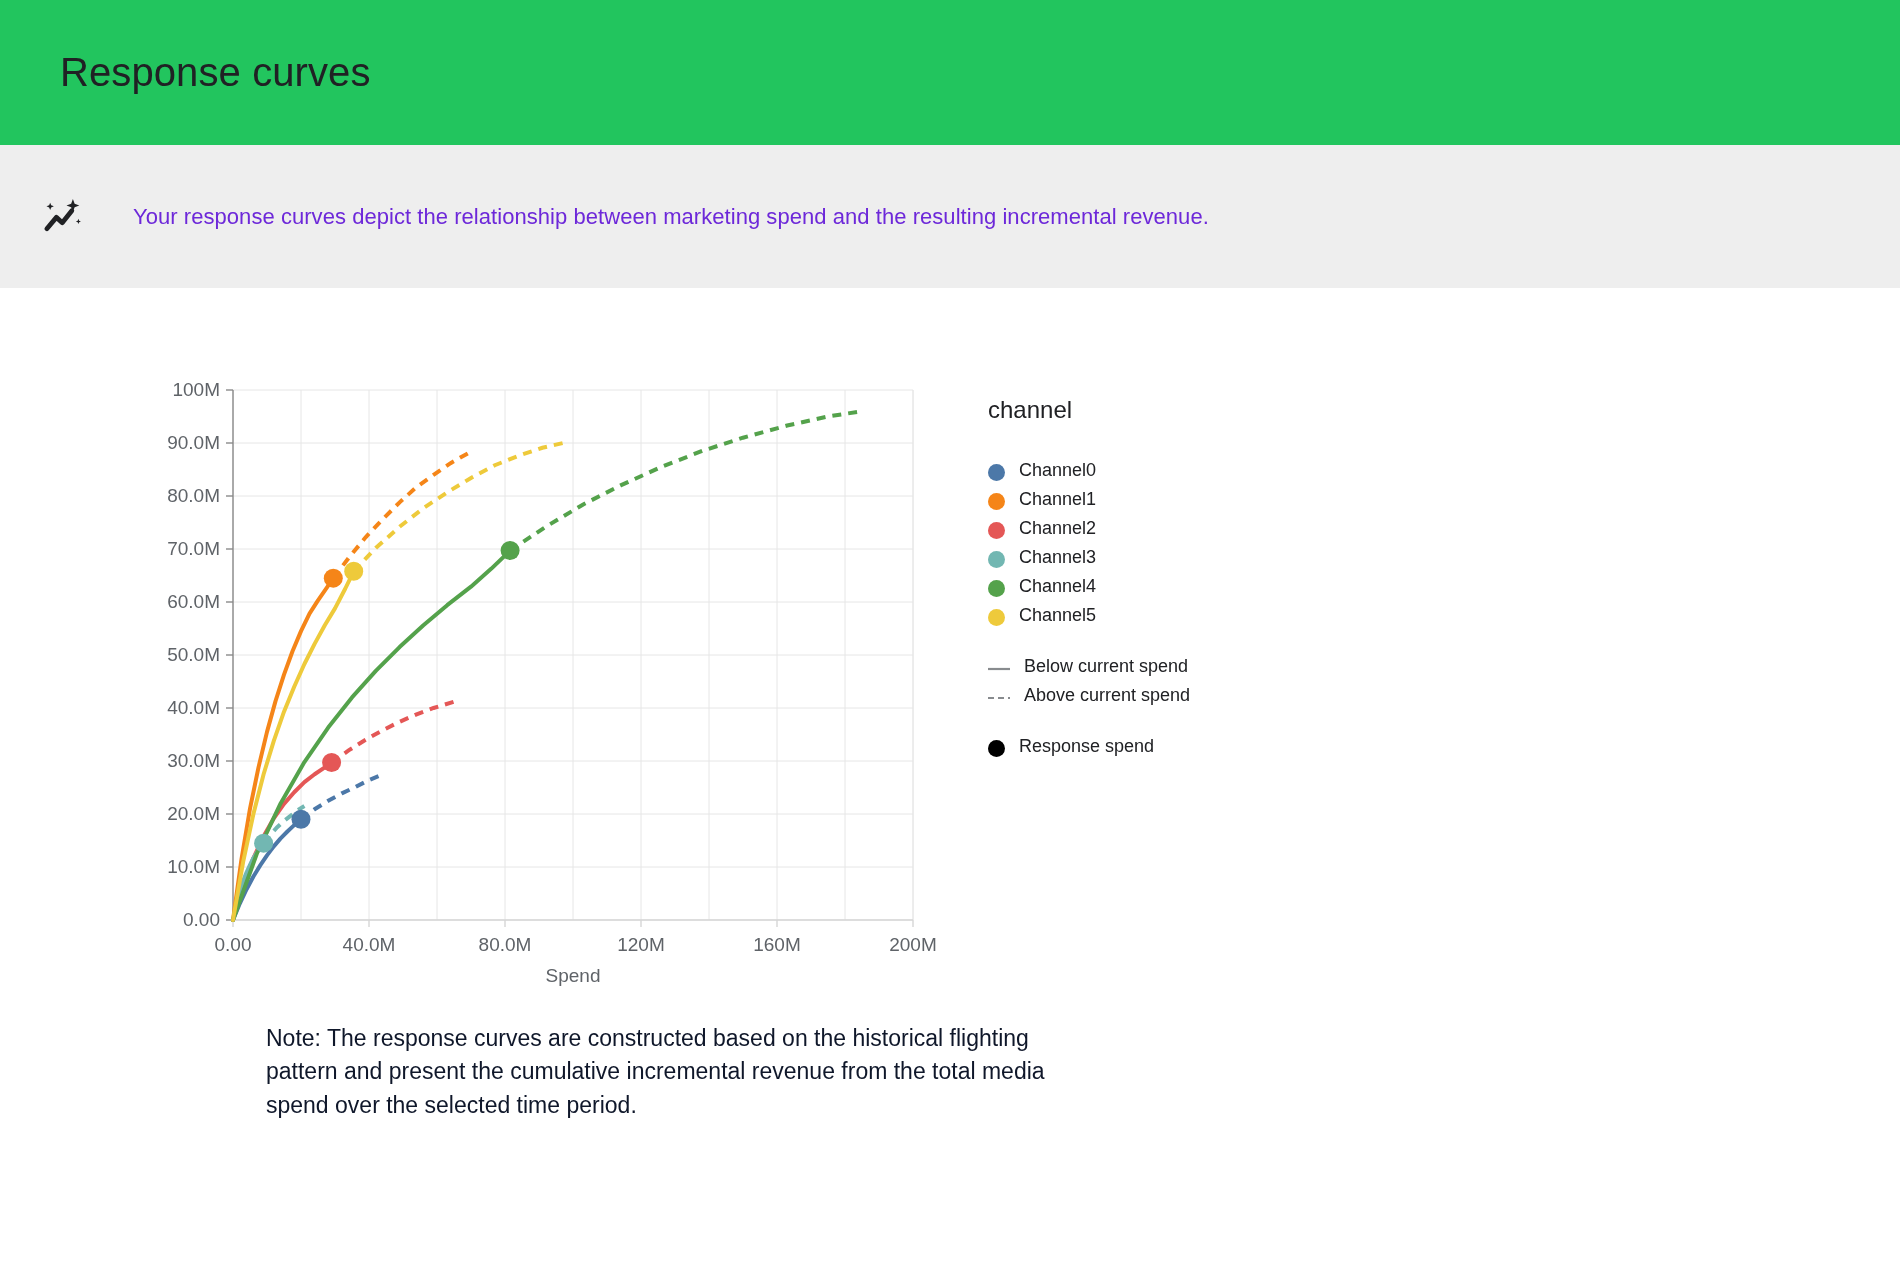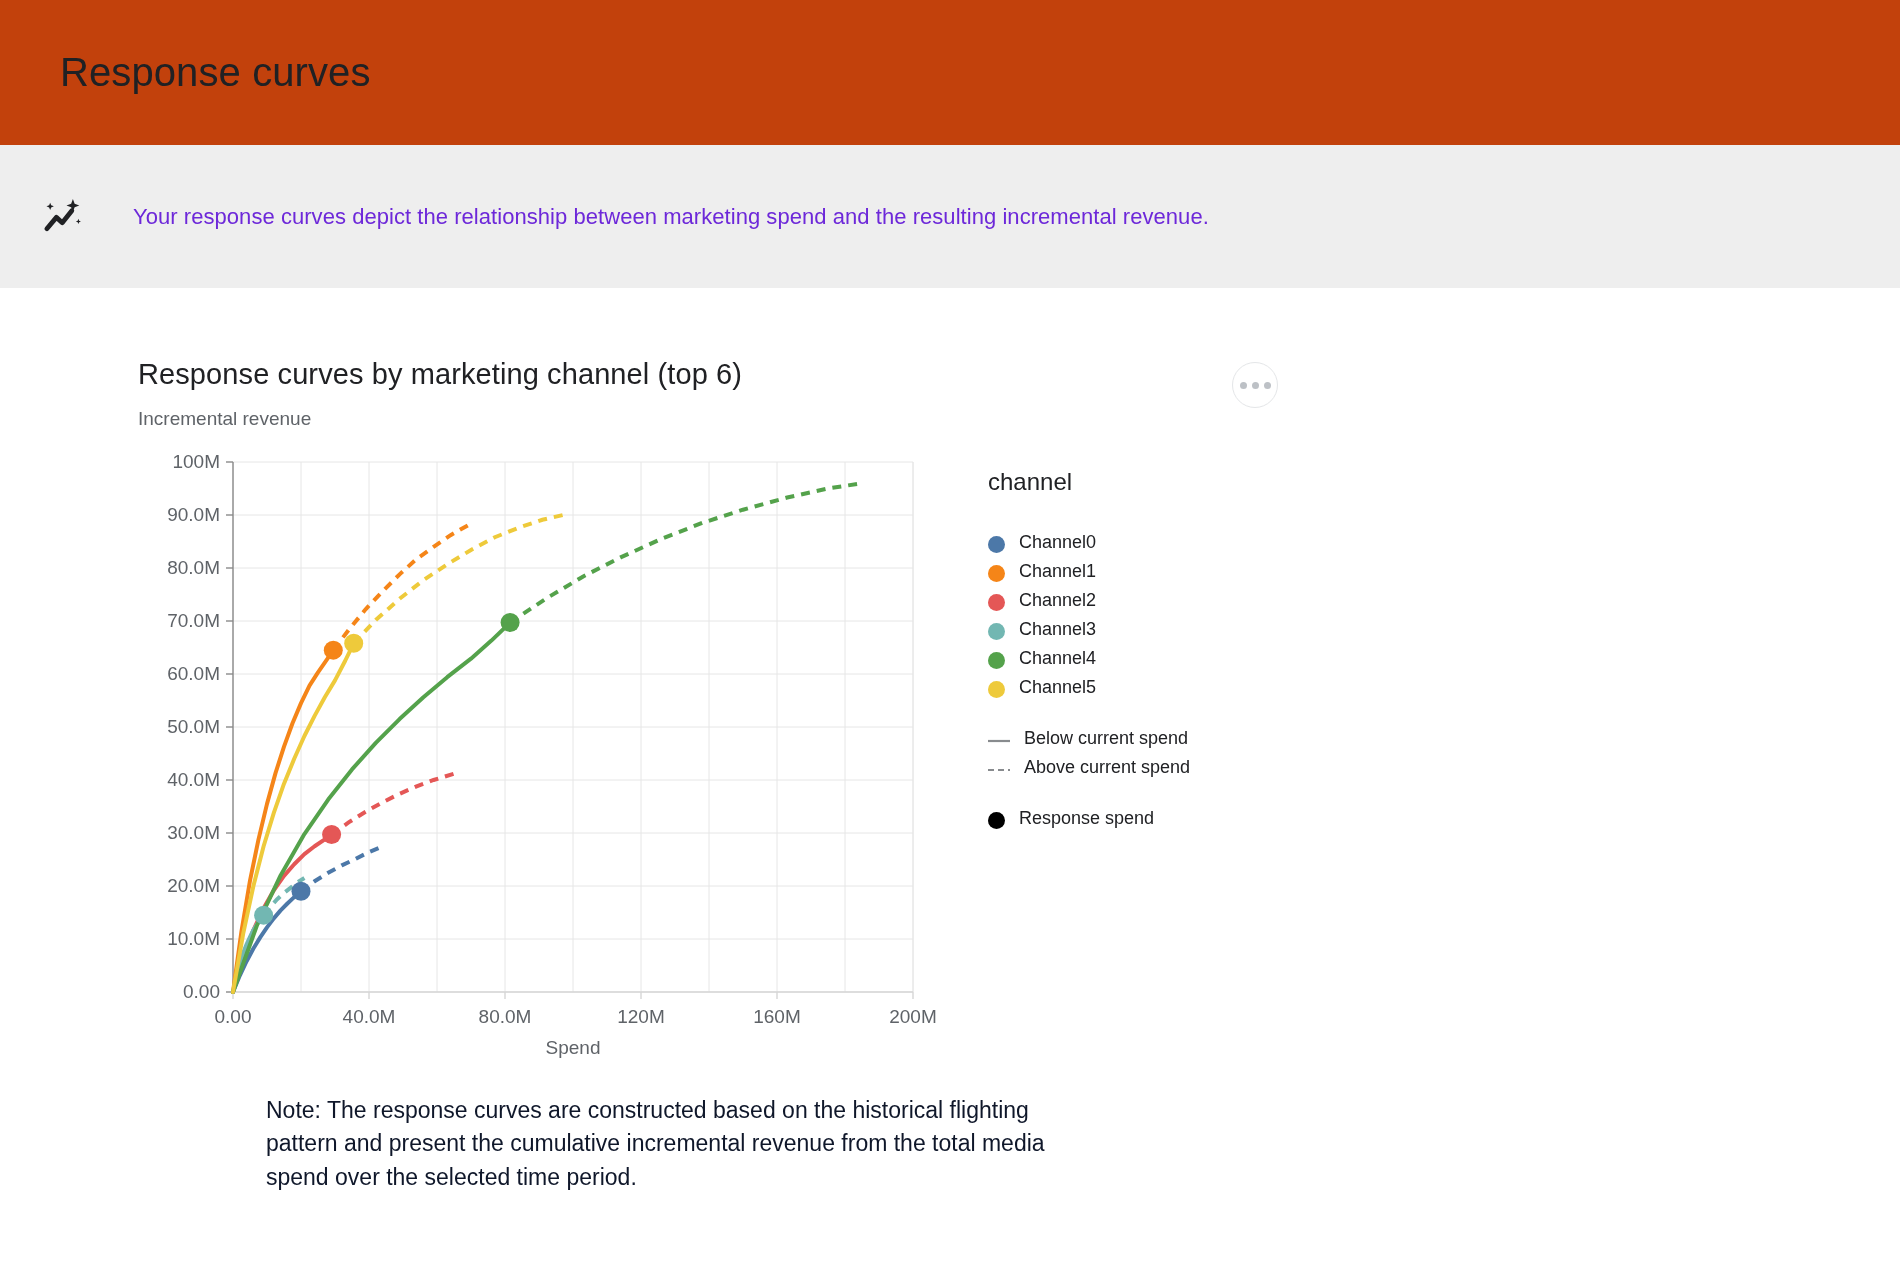--- a/index.html
+++ b/index.html
@@ -8,21 +8,21 @@
     width:1900px; height:1282px;
     background:#ffffff;
     font-family:"Liberation Sans", sans-serif;
     color:#202124;
     overflow:hidden;
   }
   .page-header {
     height:145px;
     display:flex; align-items:center;
     padding-left:60px;
-    background:#c2410c;
+    background:#22c55e;
   }
   .page-title { font-size:40px; font-weight:400; color:#202124; letter-spacing:0.1px; }
 
   .info-banner {
     height:143px;
     background:#eeeeee;
     display:flex; align-items:center;
     padding-left:35px;
   }
   .banner-icon { width:56px; height:56px; flex:0 0 56px; display:flex; align-items:center; justify-content:center; }
@@ -77,31 +77,20 @@
       <path d="M5.0 4.2 L5.55 5.65 L7.0 6.2 L5.55 6.75 L5.0 8.2 L4.45 6.75 L3.0 6.2 L4.45 5.65 Z" fill="#202124"></path>
       <path d="M20.4 13.0 L20.78 14.0 L21.8 14.4 L20.78 14.8 L20.4 15.8 L20.02 14.8 L19.0 14.4 L20.02 14.0 Z" fill="#202124"></path>
     </svg>
   </div>
   <div class="banner-text">Your response curves depict the relationship between marketing spend and the resulting incremental revenue.</div>
 </div>
 
 <div class="card-area">
   <div class="chart-card">
 
-    <div class="chart-head">
-      <div>
-        <div class="chart-title">Response curves by marketing channel (top 6)</div>
-        <div class="chart-subtitle">Incremental revenue</div>
-      </div>
-      <div class="kebab-btn">
-        <span class="kebab-dot"></span>
-        <span class="kebab-dot"></span>
-        <span class="kebab-dot"></span>
-      </div>
-    </div>
 
     <div class="plot-wrap">
       <div class="plot-svg-box">
         <svg id="chart-svg" width="820" height="620">
             <line x1="95" y1="10" x2="95" y2="540" stroke="#e6e6e6" stroke-width="1"></line>
             <line x1="163" y1="10" x2="163" y2="540" stroke="#e6e6e6" stroke-width="1"></line>
             <line x1="231" y1="10" x2="231" y2="540" stroke="#e6e6e6" stroke-width="1"></line>
             <line x1="299" y1="10" x2="299" y2="540" stroke="#e6e6e6" stroke-width="1"></line>
             <line x1="367" y1="10" x2="367" y2="540" stroke="#e6e6e6" stroke-width="1"></line>
             <line x1="435" y1="10" x2="435" y2="540" stroke="#e6e6e6" stroke-width="1"></line>

